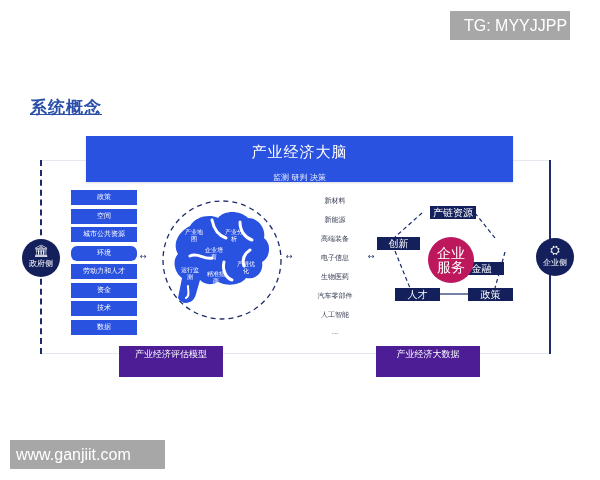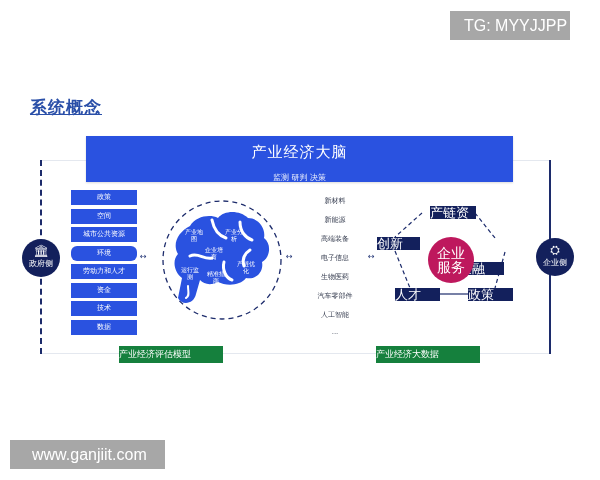--- a/index.html
+++ b/index.html
@@ -1,36 +1,36 @@
 <!DOCTYPE html>
 <html><head>
 <meta charset="utf-8">
 <style>
   html, body { margin:0; padding:0; }
   body { width:600px; height:480px; background:#ffffff; position:relative; overflow:hidden;
          font-family: "DejaVu Sans", "Liberation Sans", sans-serif; }
   .abs { position:absolute; }
   .watermark { position:absolute; background:#a7a7a7; color:#ffffff; font-family:"Liberation Sans", sans-serif; }
   .wm-top { left:450px; top:11px; width:120px; height:29px; line-height:29px; font-size:16px; padding-left:14px; box-sizing:border-box; }
-  .wm-bottom { left:10px; top:440px; width:155px; height:29px; line-height:29px; font-size:16px; padding-left:22px; box-sizing:border-box; }
+  .wm-bottom { left:10px; top:440px; width:155px; height:29px; line-height:29px; font-size:16px; padding-left:6px; box-sizing:border-box; }
   .section-title { left:30px; top:96px; font-size:17px; font-weight:bold; color:#2a4fa8; letter-spacing:1px;text-decoration:underline; }
   .frame { left:40px; top:160px; width:510px; height:194px; border-top:1px solid #e4e8ef; border-bottom:1px solid #e4e8ef; box-sizing:border-box; }
   .vdash-left { left:40px; top:160px; height:194px; border-left:2px dashed #1c2b6b; }
   .vline-right { left:549px; top:160px; height:194px; border-left:2px solid #1c2b6b; }
   .banner { left:86px; top:136px; width:427px; height:46px; background:#2a52e0; color:#fff; text-align:center; box-shadow:0 1px 2px rgba(0,0,0,0.15); }
   .banner-title { font-size:15px; margin-top:7px; letter-spacing:1px;font-family:Liberation Serif, serif; }
   .banner-sub { font-size:8px; margin-top:10px; opacity:0.9; }
   .side-badge { width:38px; height:38px; border-radius:50%; background:#13205c; color:#fff; text-align:center; font-size:8px; box-sizing:border-box; padding-top:6px; }
   .side-badge .ico { font-size:12px; line-height:13px; display:block; }
   .factor { left:71px; width:66px; height:15px; line-height:15px; background:#2a52e0; color:#fff; font-size:7px; text-align:center; }
   .arrow { font-size:8px; color:#2a3c7a; }
   .industry { left:296px; width:78px; text-align:center; font-size:7px; color:#333a4d; }
-  .svc-box { height:13px; line-height:13px; background:#13205c; color:#fff; font-size:13px; text-align:left; }
+  .svc-box { height:13px; line-height:13px; background:#13205c; color:#fff; font-size:10px; text-align:center; }
   .svc-circle { left:428px; top:237px; width:46px; height:46px; border-radius:50%; background:#be185d; color:#fff; font-size:14px; text-align:center; line-height:14px; box-sizing:border-box; padding-top:9px; }
-  .bottom-label { top:346px; width:104px; height:17px; line-height:17px; background:#15803d; color:#fff; font-size:9px; }
+  .bottom-label { top:346px; width:104px; height:31px; line-height:17px; background:#4c1d95; color:#fff; font-size:9px; text-align:center; }
   .brain-label { position:absolute; color:#fff; font-size:6px; line-height:7px; text-align:center; width:20px; }
 </style>
 </head>
 <body>
 
 <div class="watermark wm-top">TG: MYYJJPP</div>
 <div class="watermark wm-bottom">www.ganjiit.com</div>
 
 <div class="abs section-title">系统概念</div>
 

